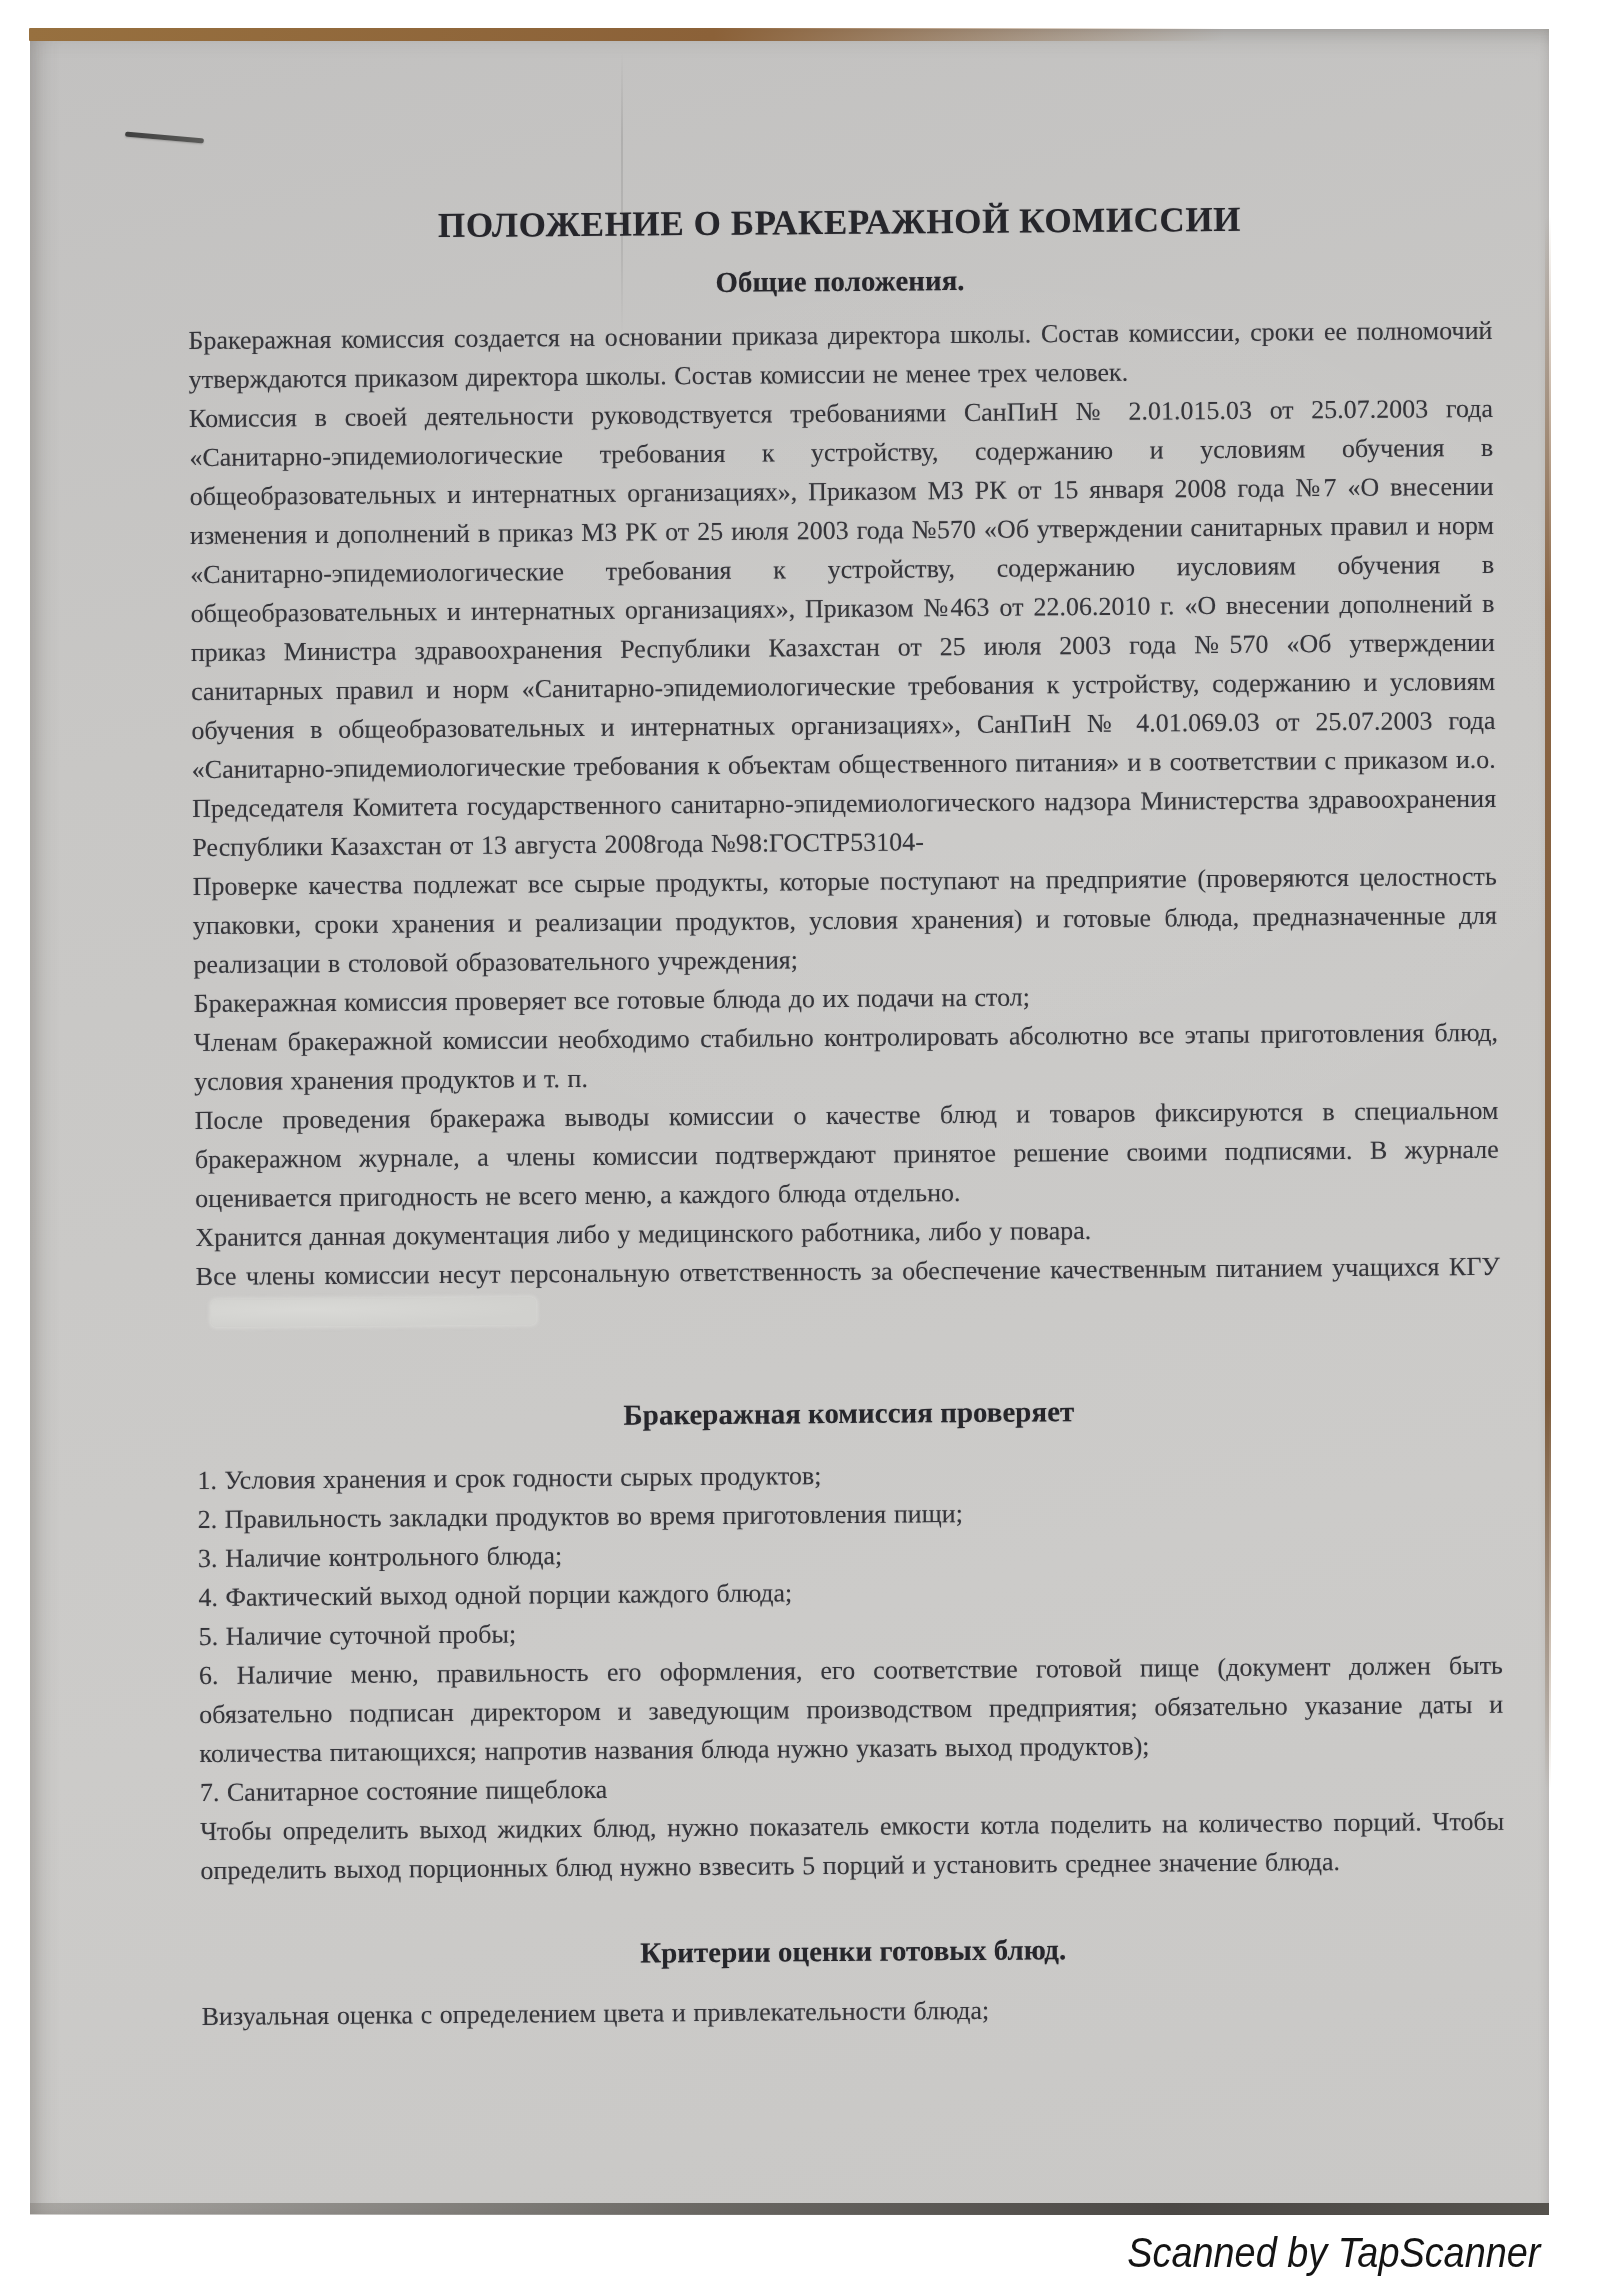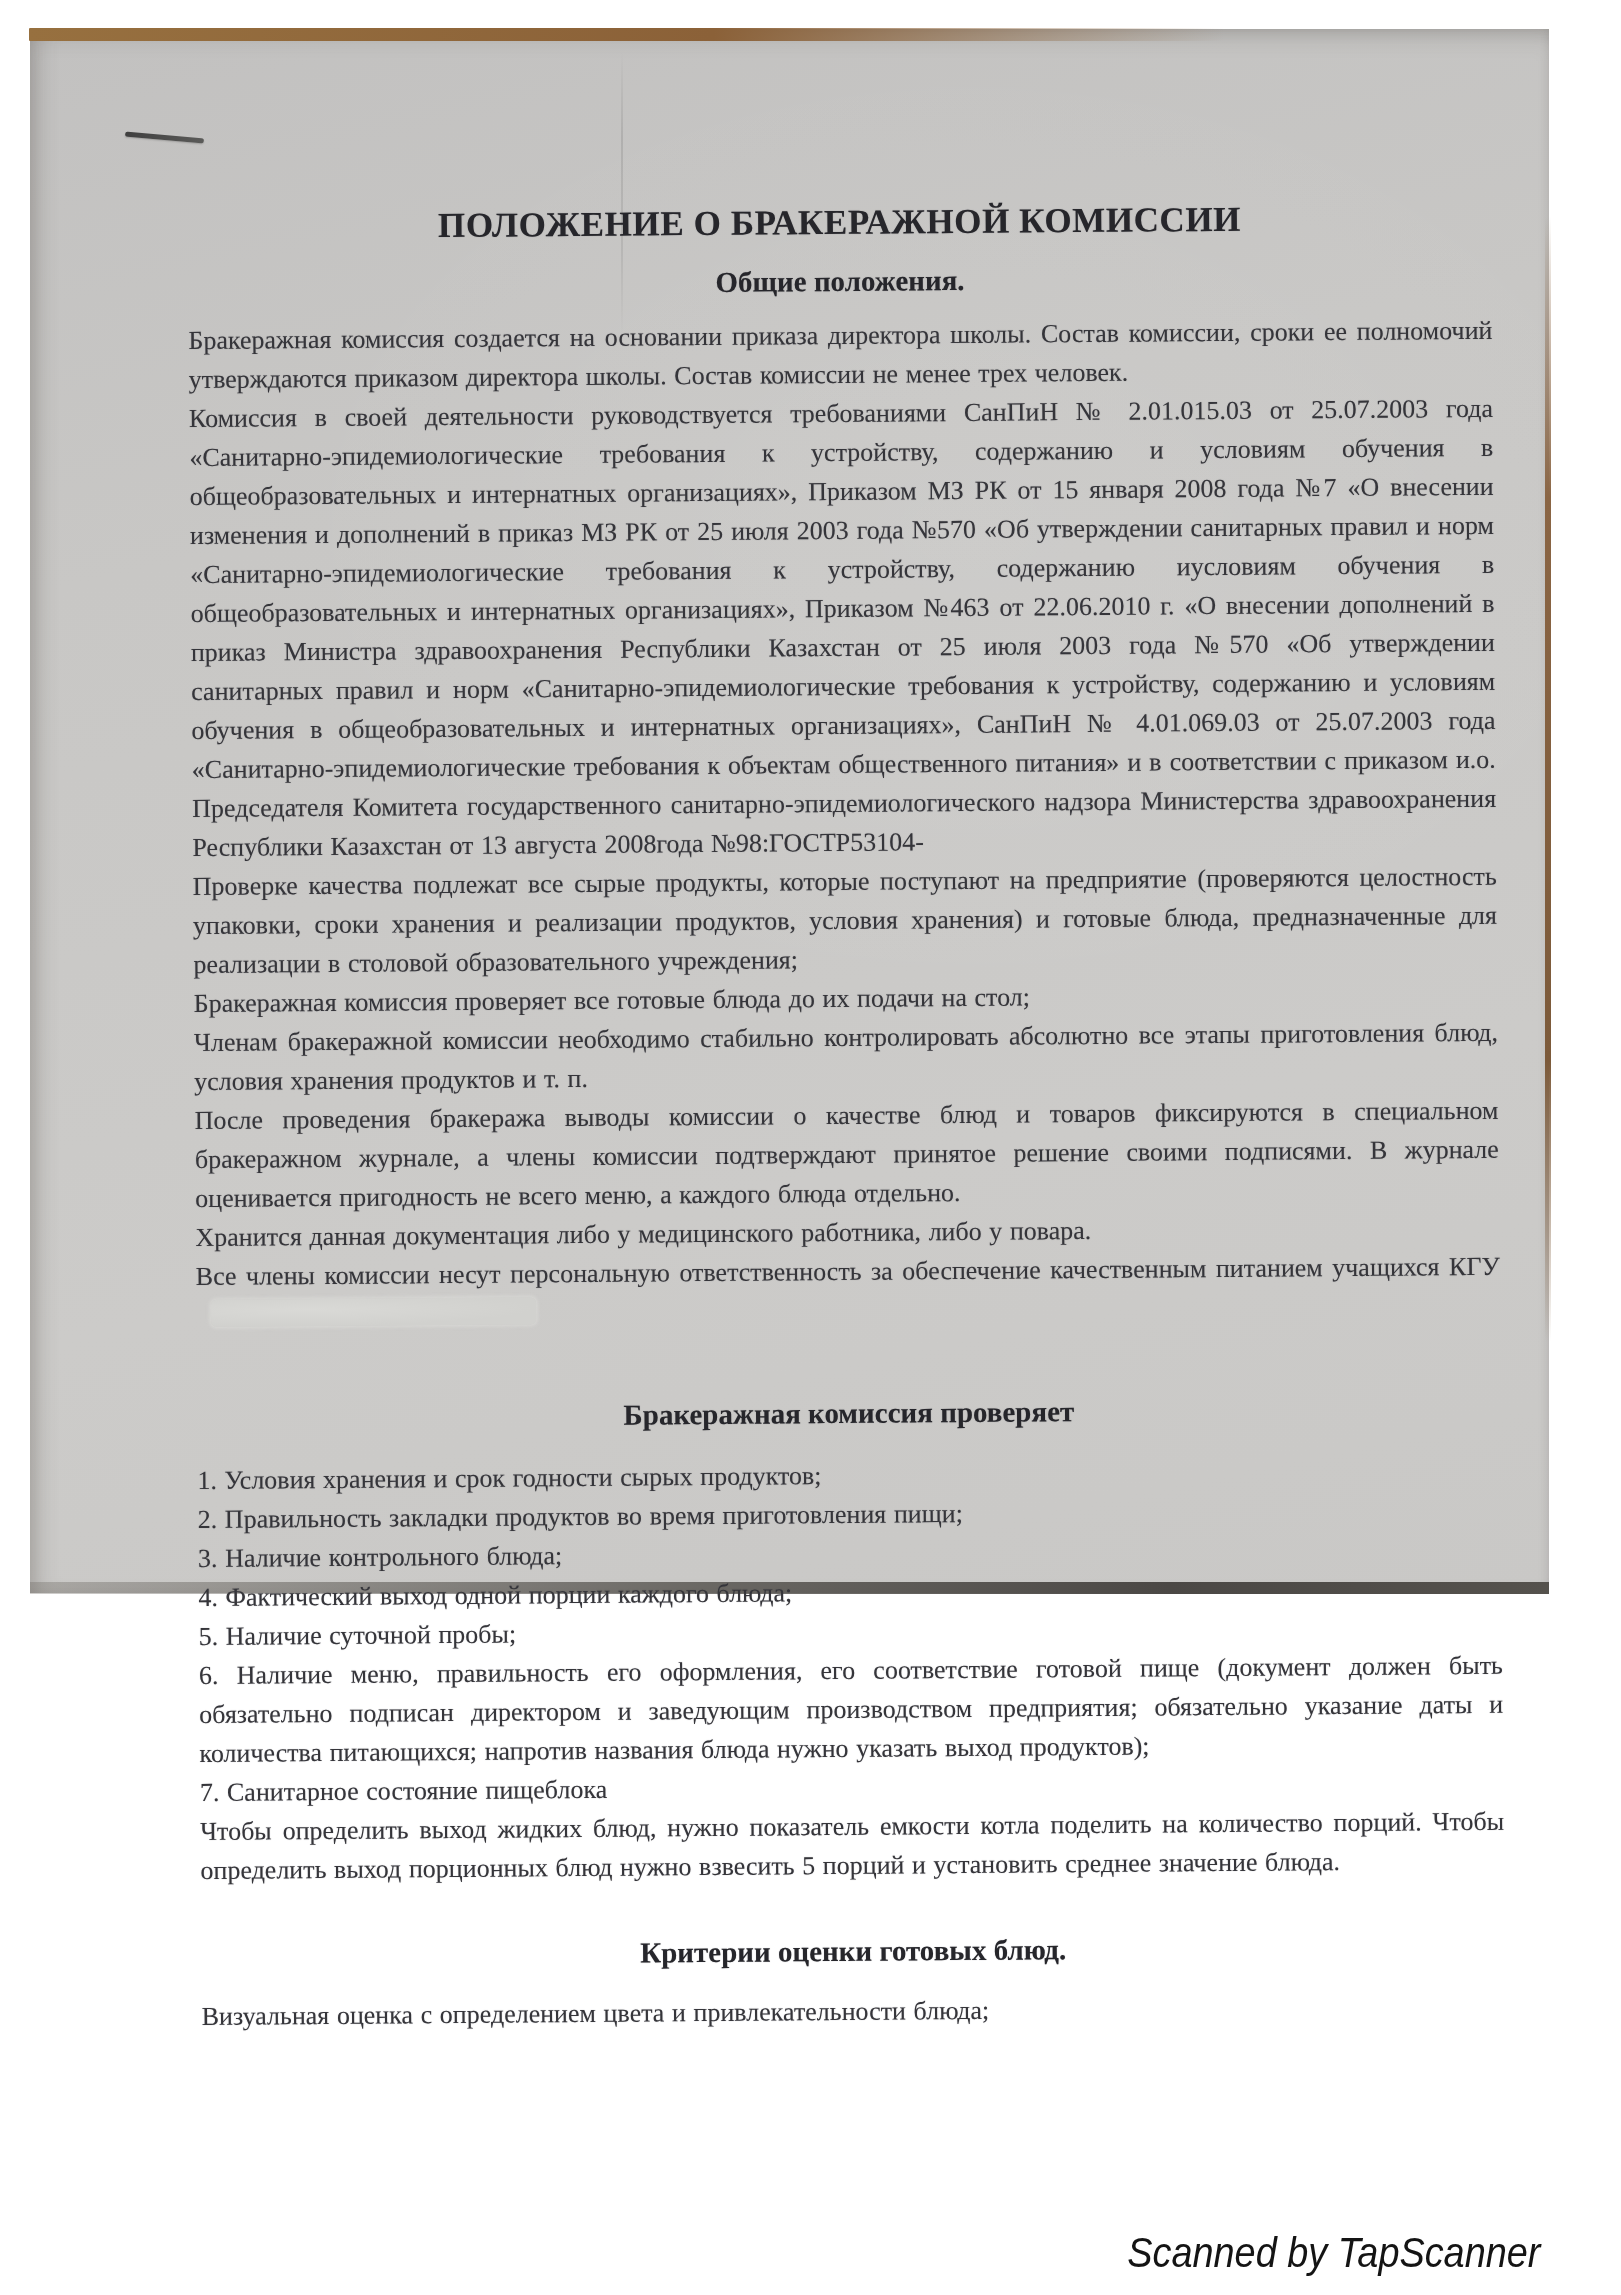--- a/index.html
+++ b/index.html
@@ -14,21 +14,21 @@
     overflow: hidden;
     font-family: "Liberation Serif", serif;
   }
 
   
   .page {
     position: absolute;
     left: 30px;
     top: 29px;
     width: 1519px;
-    height: 1564px;
+    height: 2185px;
     background:
       radial-gradient(ellipse 1047px 716px at 62% 32%, rgba(255,255,255,0.07), rgba(255,255,255,0) 70%),
       linear-gradient(168deg, #c2c1c0 0%, #c8c7c5 30%, #cccbc9 70%, #c9c8c6 100%);
     box-shadow:
       inset 15.4px 0 23px -11px rgba(70,65,60,0.32),
       inset -4.4px 0 10px -4.4px rgba(90,85,80,0.18),
       inset 0 17.6px 24px -14.3px rgba(80,75,70,0.28);
   }
 
   

